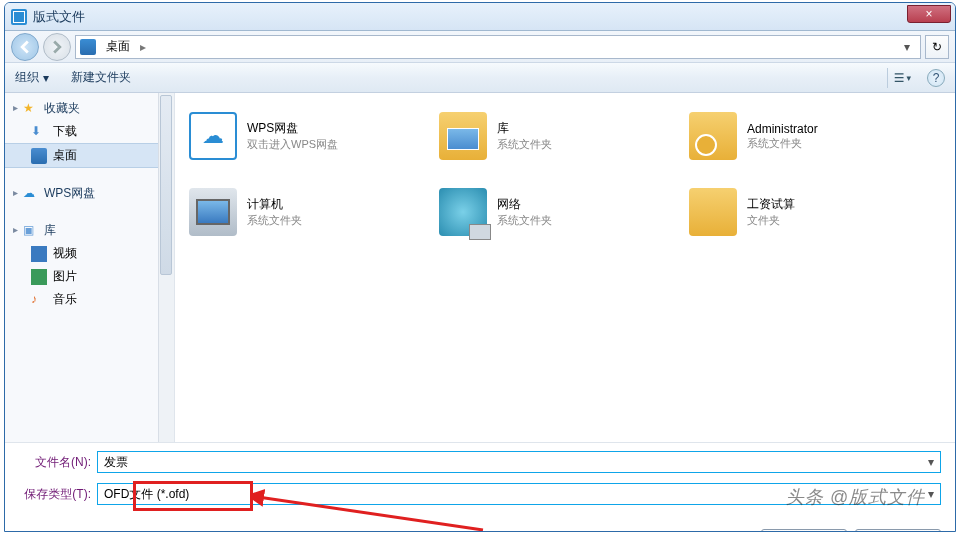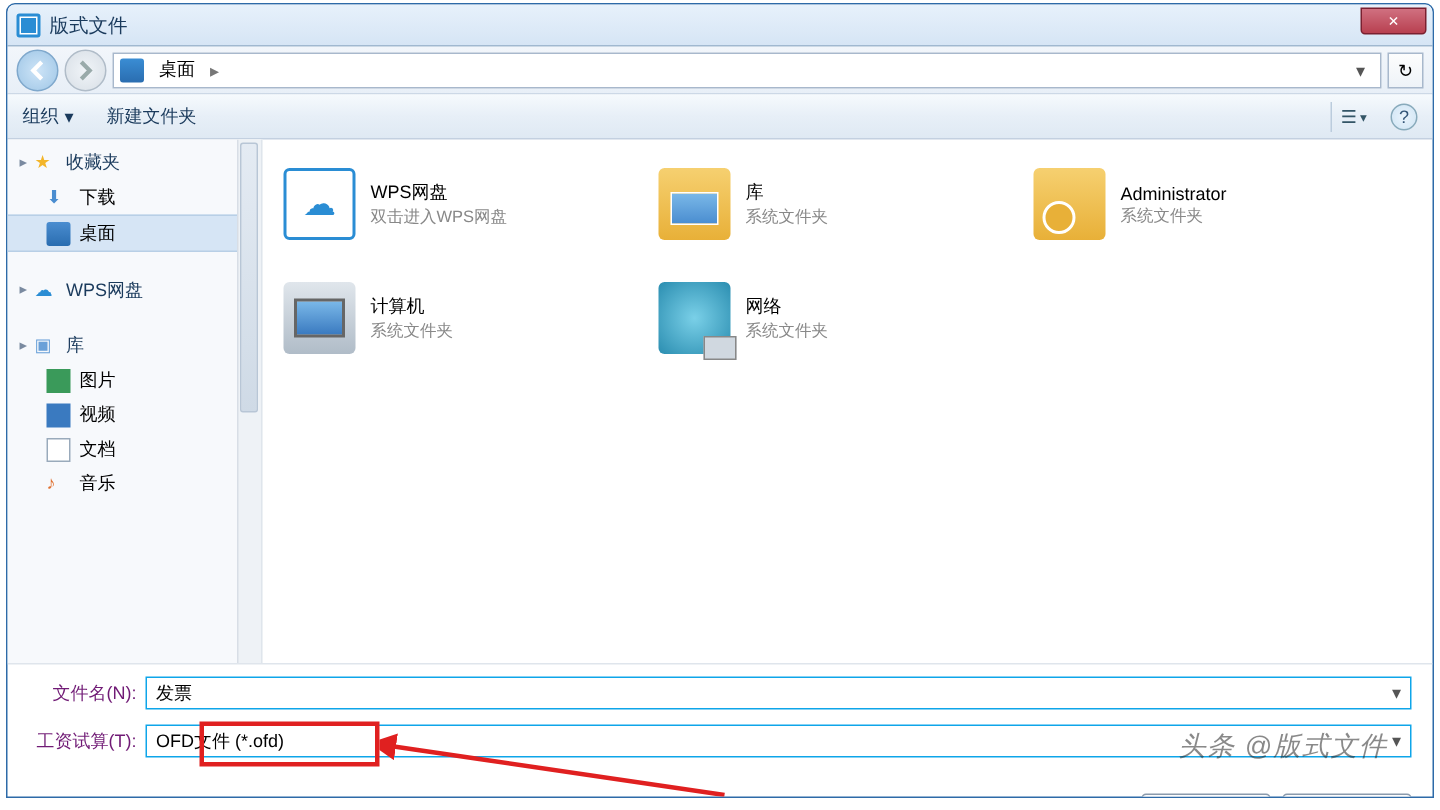--- a/index.html
+++ b/index.html
@@ -154,32 +154,28 @@
           <span class="s-icon cloud">☁</span>
           <span>WPS网盘</span>
         </div>
       </div>
       <div class="side-group">
         <div class="side-head">
           <span class="s-icon lib">▣</span>
           <span>库</span>
         </div>
         <div class="side-item">
+            <span class="s-icon vid"></span>
+            <span>视频</span>
+          </div>
+        <div class="side-item">
             <span class="s-icon img"></span>
             <span>图片</span>
           </div>
         <div class="side-item">
-            <span class="s-icon vid"></span>
-            <span>视频</span>
-          </div>
-        <div class="side-item">
-            <span class="s-icon doc"></span>
-            <span>文档</span>
-          </div>
-        <div class="side-item">
             <span class="s-icon mus">♪</span>
             <span>音乐</span>
           </div>
       </div>
       <div class="scroll-track">
         <div class="scroll-thumb"></div>
       </div>
     </div>
 
     <div class="content">
@@ -209,35 +205,42 @@
           <div class="meta">
             <div class="name">计算机</div>
             <div class="sub">系统文件夹</div>
           </div>
         </div>
       <div class="tile">
           <div class="big-icon ic-net"></div>
           <div class="meta">
             <div class="name">网络</div>
             <div class="sub">系统文件夹</div>
+          </div>
+        </div>
+      <div class="tile">
+          <div class="big-icon ic-folder"></div>
+          <div class="meta">
+            <div class="name">工资试算</div>
+            <div class="sub">文件夹</div>
           </div>
         </div>
     </div>
   </div>
 
   <div class="bottom">
     <div class="field-row">
       <span class="lbl">文件名(N):</span>
       <div class="inp">
         <span>发票</span>
         <span class="dd">▾</span>
       </div>
     </div>
     <div class="field-row">
-      <span class="lbl">工资试算(T):</span>
+      <span class="lbl">保存类型(T):</span>
       <div class="inp">
         <span>OFD文件 (*.ofd)</span>
         <span class="dd">▾</span>
       </div>
     </div>
     <div class="highlight-box"></div>
     <svg class="arrow-svg" width="240" height="50">
       <defs>
           <marker id="ah" markerWidth="10" markerHeight="10" refX="2" refY="3" orient="auto">
             <path d="M0,0 L6,3 L0,6 Z" fill="#e02020"></path>

